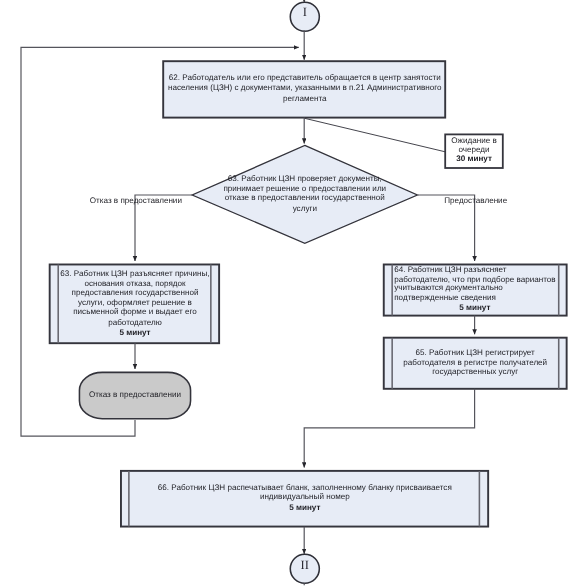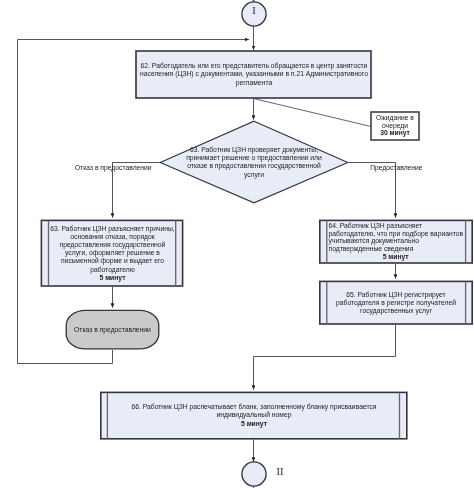--- a/index.html
+++ b/index.html
@@ -140,14 +140,14 @@
 <div class="lbl" style="left:70px;top:325.6px;width:85px;">
       <div style="top: 0px;">Отказ в предоставлении</div>
     </div>
 
 <div class="lbl" style="left:104px;top:403.2px;width:300px;">
       <div style="top: 0px;">66. Работник ЦЗН распечатывает бланк, заполненному бланку присваивается</div>
       <div style="top: 8.2px;">индивидуальный номер</div>
       <div class="b" style="top: 16.4px;">5 минут</div>
     </div>
 
-<div class="lbl" style="left:244px;top:467px;width:20px;font-size:10.5px;line-height:10.5px;font-family:'Liberation Serif',serif;color:#2a2a33;padding-left:26px;">II</div>
+<div class="lbl" style="left:244px;top:467px;width:20px;font-size:10.5px;line-height:10.5px;font-family:'Liberation Serif',serif;color:#2a2a33;">II</div>
 </div>
 
 </body></html>

